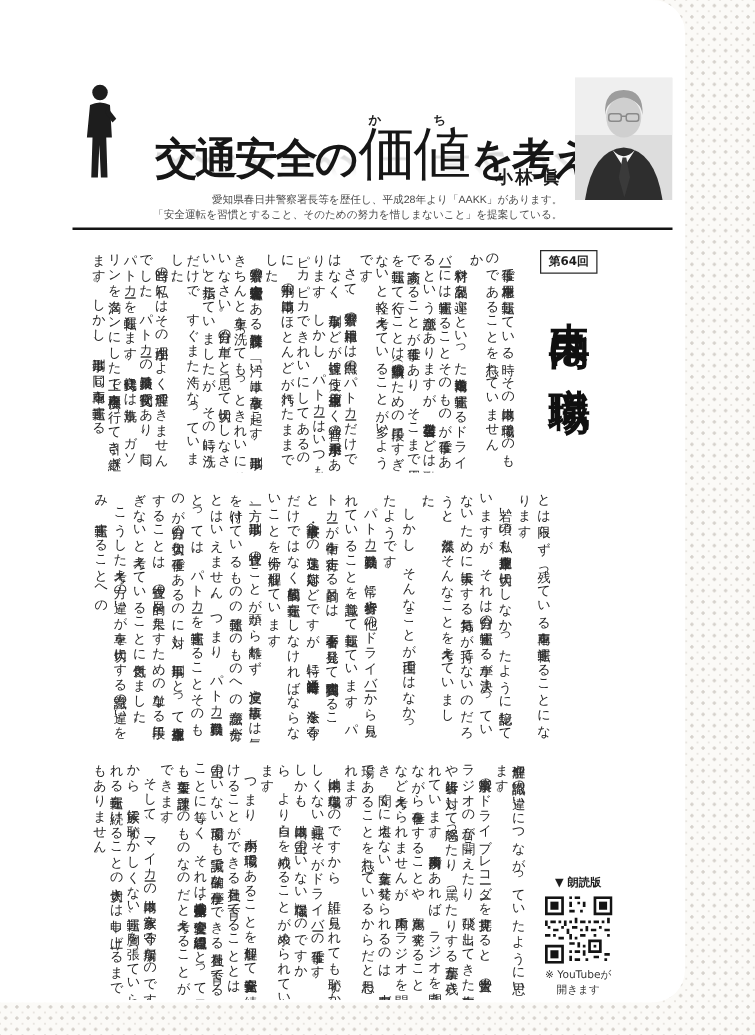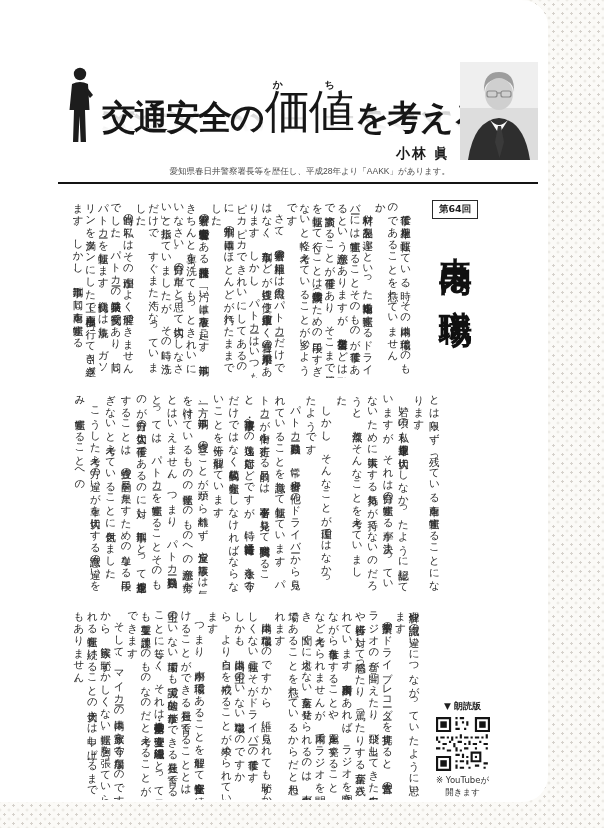--- a/index.html
+++ b/index.html
@@ -14,21 +14,21 @@
     font-family:"Liberation Sans", sans-serif;
   }
   .page{
     position:absolute; left:0; top:0; width:548px; height:802px;
     background:#ffffff; border-radius:0 26px 26px 0;
     box-sizing:border-box; padding:56px 10px 0 62px;
   }
   
   .header{position:relative; height:128px;}
   .header-rule{position:absolute; left:-4px; right:0; bottom:0; height:0; border-bottom:2px solid #141414;}
-  .title-row{display:flex; align-items:center;}
+  .title-row{display:flex; align-items:flex-end;gap:22px;}
   .silhouette{width:34px; height:80px; margin-top:10px; flex:0 0 auto;}
   h1.page-title{
     margin:14px 0 0 6px; display:flex; align-items:flex-end;
     font-family:"DejaVu Serif","Liberation Serif",serif; font-weight:bold;
     color:#161616; font-size:34px; line-height:1.05; letter-spacing:-2px;
     -webkit-box-reflect: below -26px linear-gradient(transparent 62%, rgba(0,0,0,0.20));
   }
   h1.page-title ruby{ruby-align:space-between; margin:0 2px;}
   h1.page-title .ruby-base{font-size:46px; font-weight:normal;}
   h1.page-title rt{
@@ -109,20 +109,21 @@
         <line x1="37" y1="31" x2="41" y2="31" stroke="#8a8a8a" stroke-width="1.2"></line>
         <path fill="#2e2e2e" d="M8 98 Q14 58 39 56 Q64 58 70 98 Z"></path>
         <path fill="#f7f7f7" d="M30 58 L39 72 L48 58 Q43 63 39 63 Q35 63 30 58 Z"></path>
         <path fill="#3a3a3a" d="M38 64 h3 l3 16 -4.5 16 -4.5 -16 z"></path>
       </svg>
 
       <div class="author-block">
         <div class="author-name">小林 眞</div>
         <div class="byline">
           <div>愛知県春日井警察署長等を歴任し、平成28年より「AAKK」があります。</div>
+          <div>「安全運転を習慣とすること、そのための努力を惜しまないこと」を提案している。</div>
         </div>
       </div>
 
       <div class="header-rule"></div>
     </div>
 
     <div class="article-body">
 
       <div class="band band-1">
         <div class="article-head">

